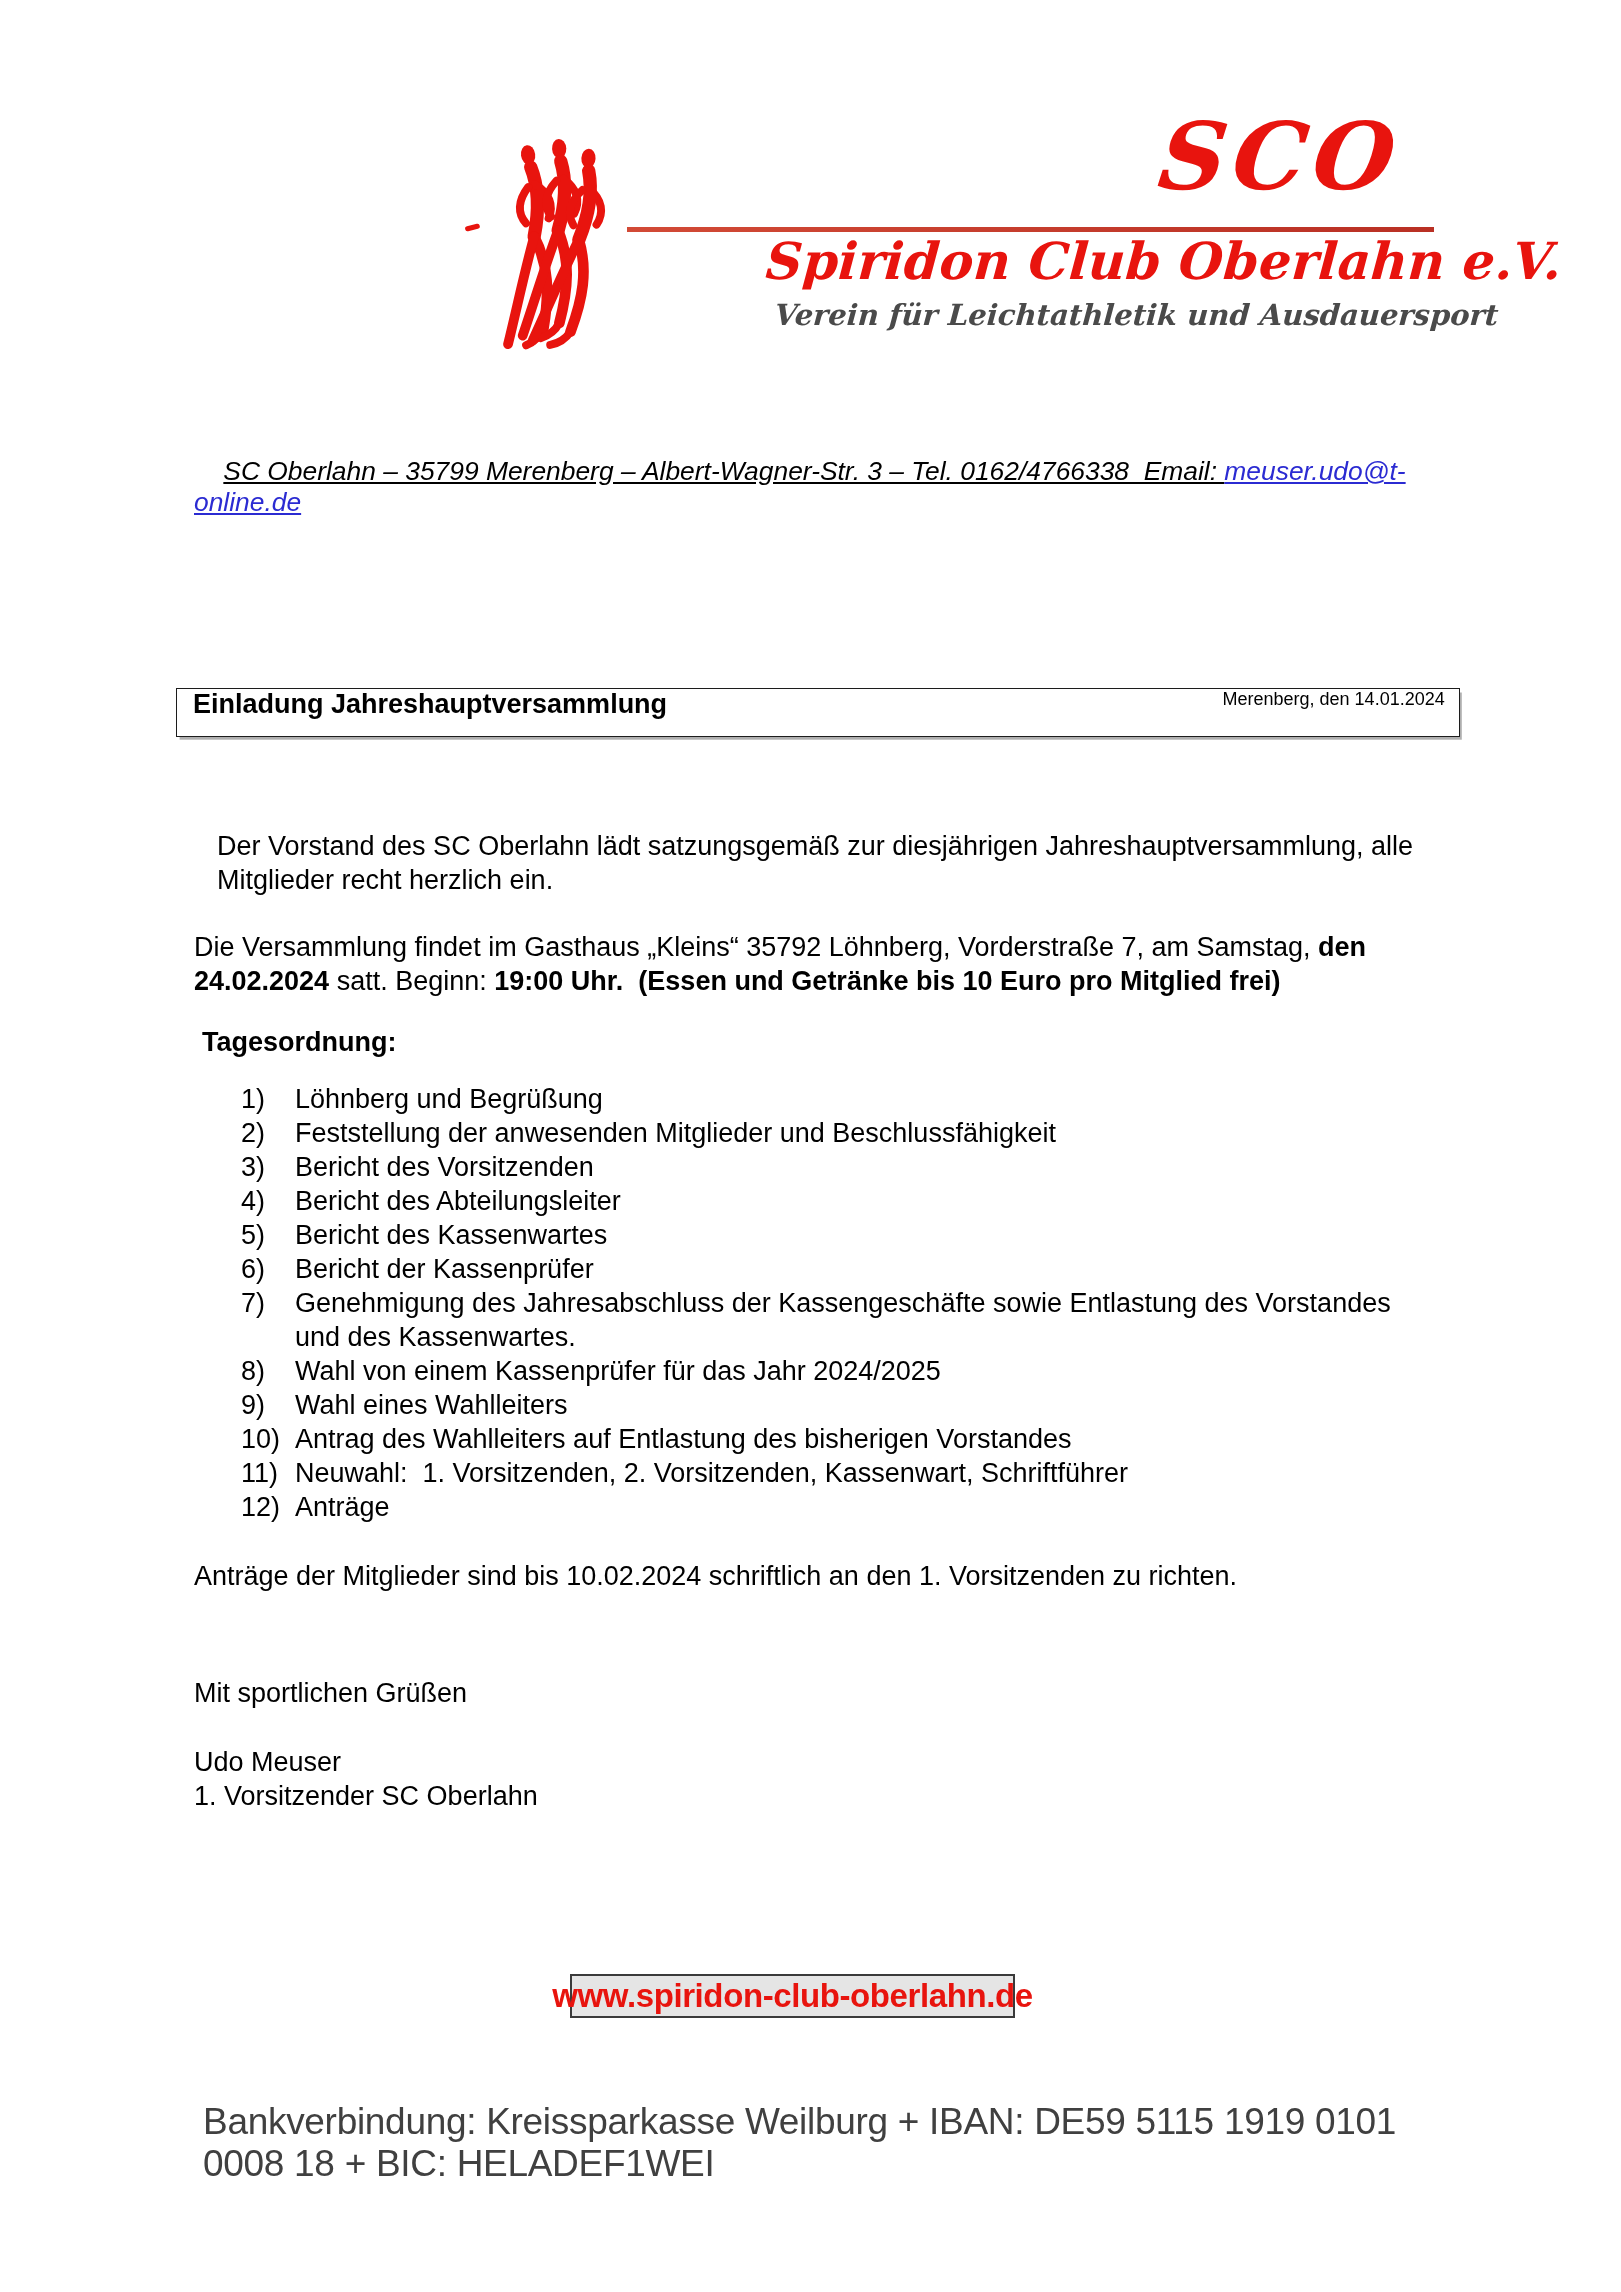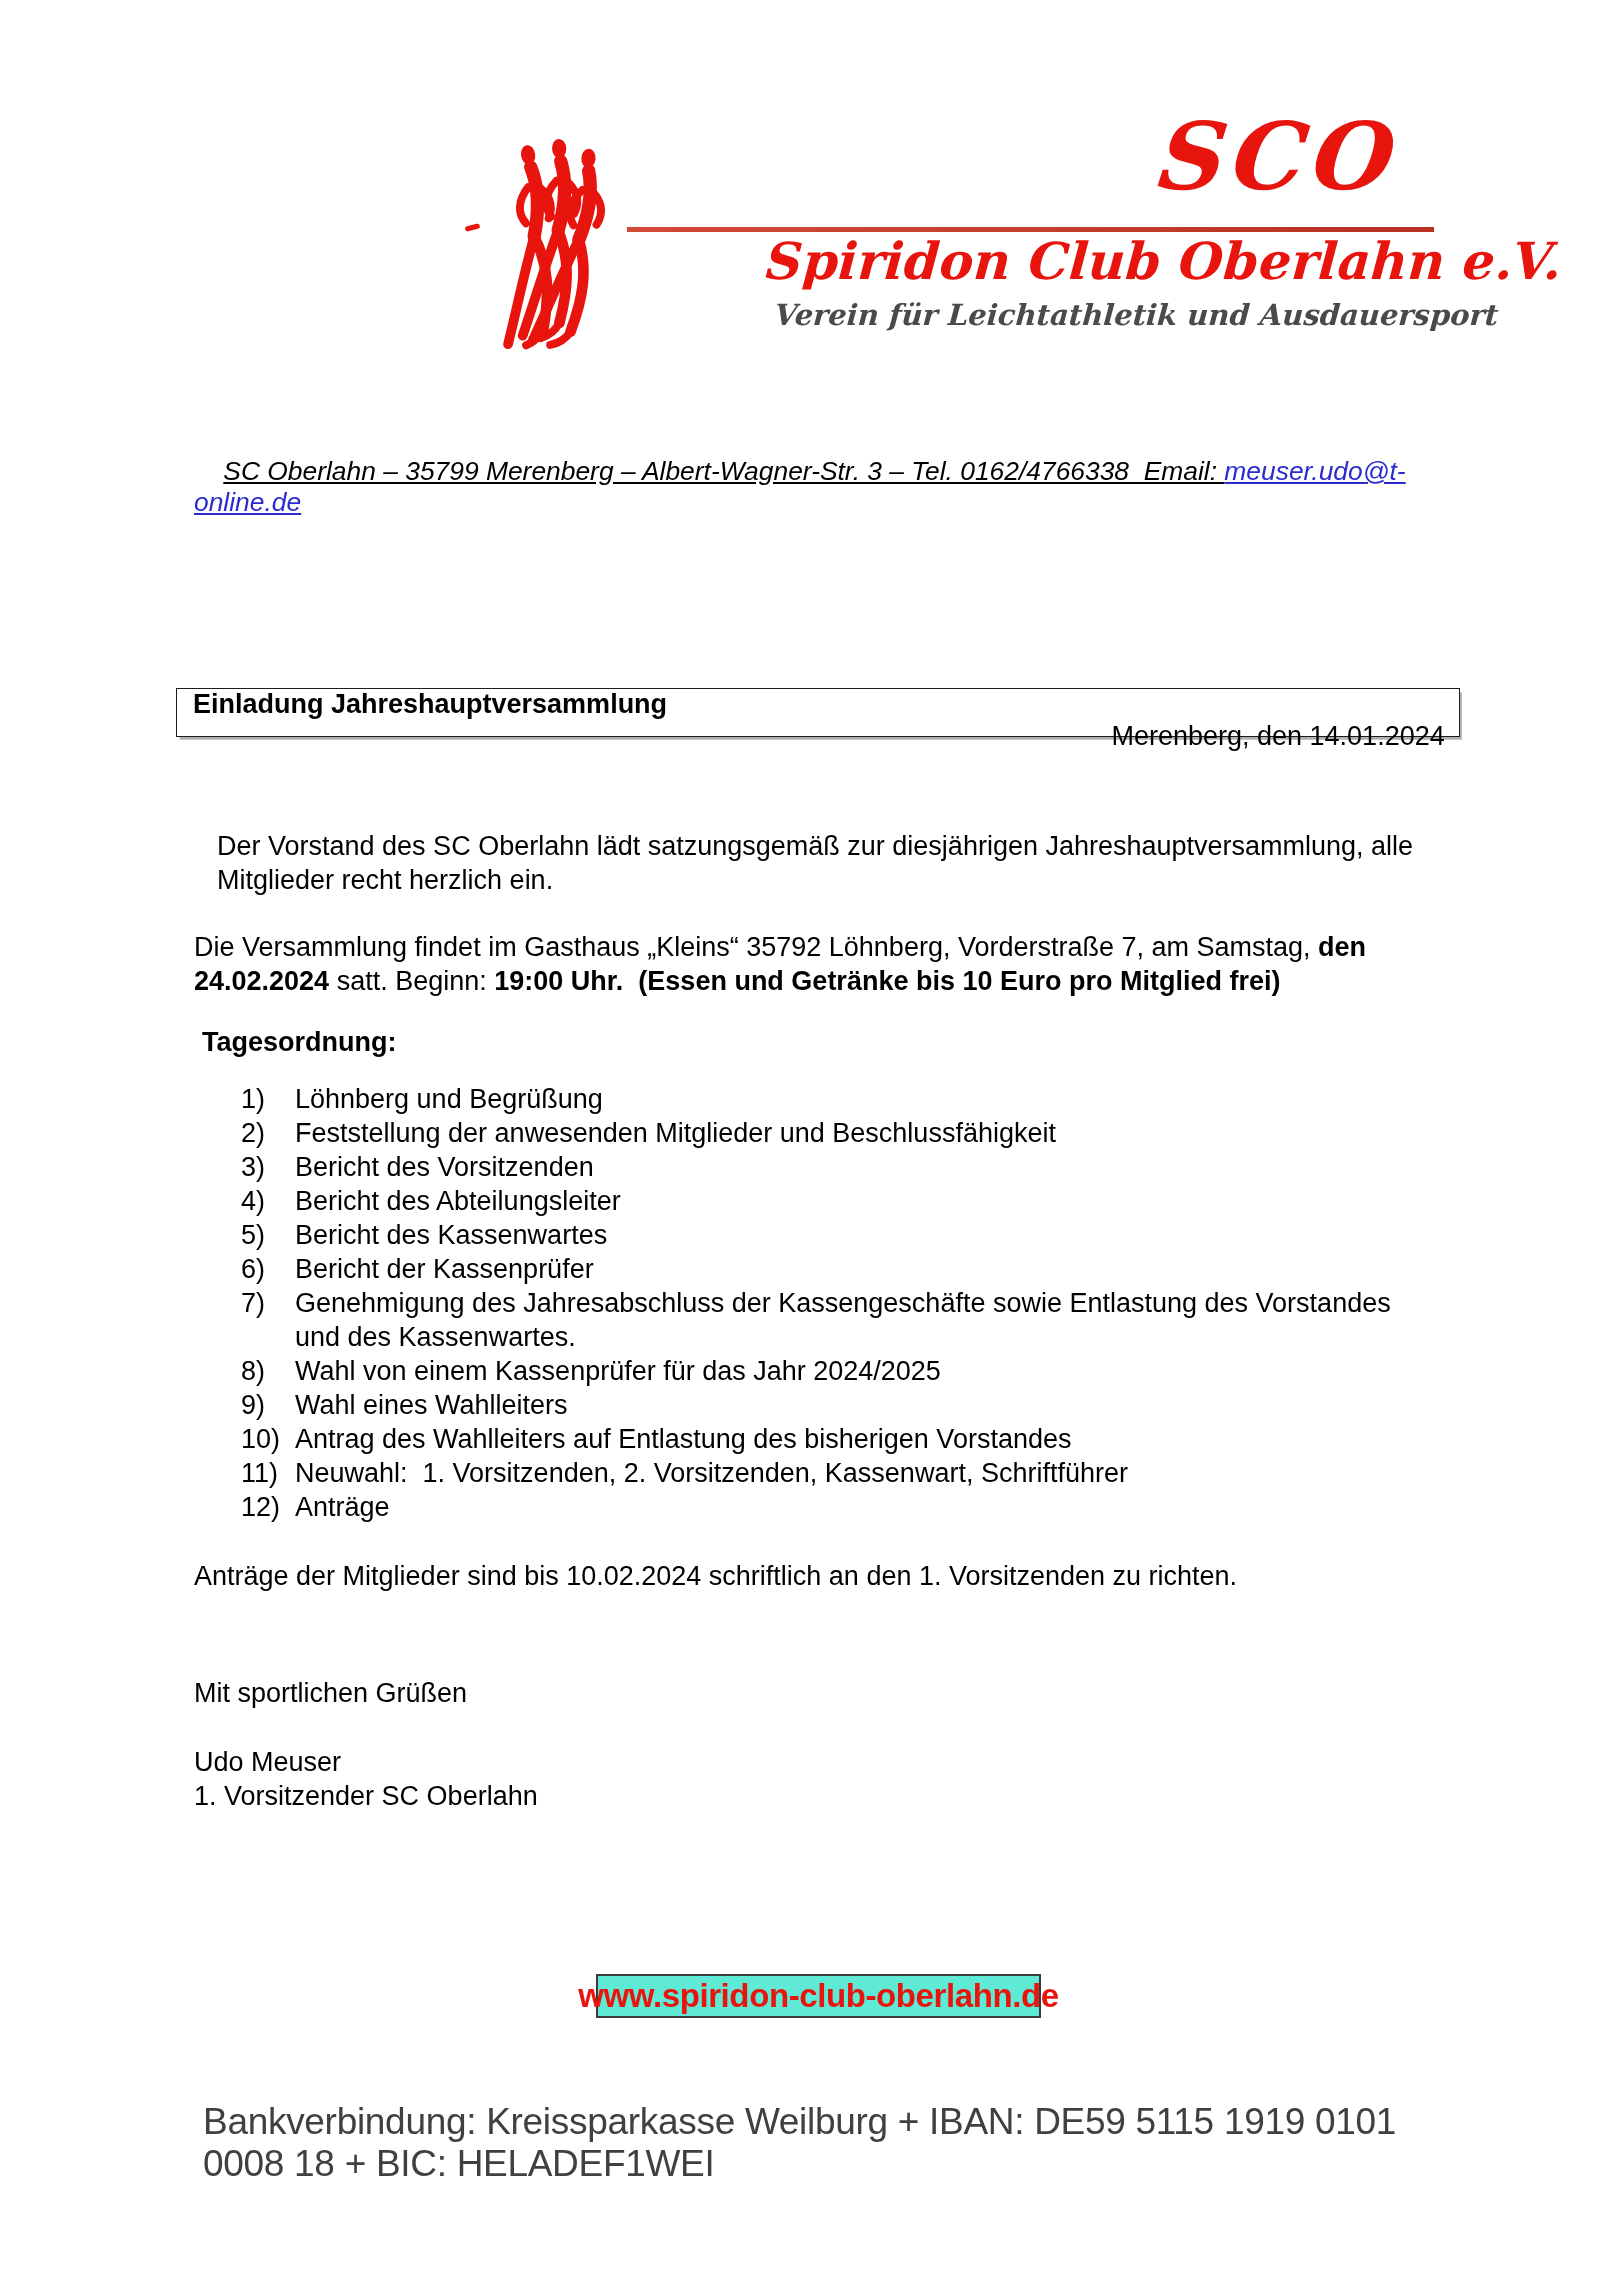--- a/index.html
+++ b/index.html
@@ -55,42 +55,42 @@
   
   .subject-box{
     left:176px;top:688px;width:1284px;height:49px;
     border:1.8px solid #1c1c1c;background:#fff;
     box-sizing:border-box;
     display:flex;justify-content:space-between;
     padding:0 14.3px 0 16px;
     box-shadow:2.7px 3.6px 0 -0.9px rgba(110,110,110,.55);
   }
   .subject-title{font-size:27px;font-weight:bold;}
-  .subject-date{font-size:27px;margin-top:32px;}
+  .subject-date{font-size:18px;}
 
   .p1{left:194px;top:829px;width:1263px;margin-left:23px;}
   .p2{left:194px;top:930px;width:1263px;}
   .agenda-heading{left:194px;top:1025px;font-weight:bold;margin-left:8px;}
 
   .agenda-list{left:241px;top:1082px;width:1218px;}
   .agenda-row{display:flex;}
   .agenda-num{flex:0 0 54px;font-size:27px;line-height:34px;}
   .agenda-text{flex:1;font-size:27px;line-height:34px;white-space:pre-wrap;}
 
   .deadline{left:194px;top:1559px;width:1263px;}
   .salutation{left:194px;top:1676px;}
   .signer-name{left:194px;top:1745px;}
   .signer-role{left:194px;top:1779px;}
 
   
   .website-box{
-    left:596px;top:1974px;width:445px;height:44px;
+    left:570px;top:1974px;width:445px;height:44px;
     border:2.7px solid #3a3a3a;box-sizing:border-box;
     display:flex;align-items:center;justify-content:center;
-    background:#5eead4;
+    background:#e5e5e5;
   }
   .website-box a{
     font-size:33px;font-weight:bold;color:#e8140e;
     text-decoration:none;letter-spacing:-0.4px;white-space:nowrap;cursor:pointer;
   }
 
   .bank-line{left:203px;top:2101px;width:1254px;font-size:37px;color:#404040;letter-spacing:-0.3px;white-space:pre-wrap;}
 </style>
 </head>
 <body>

